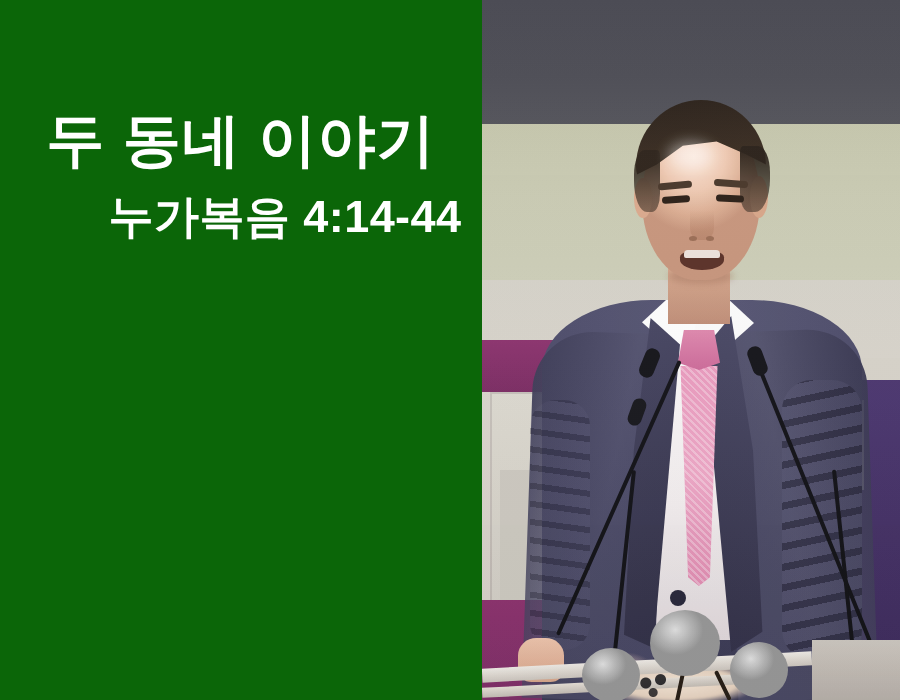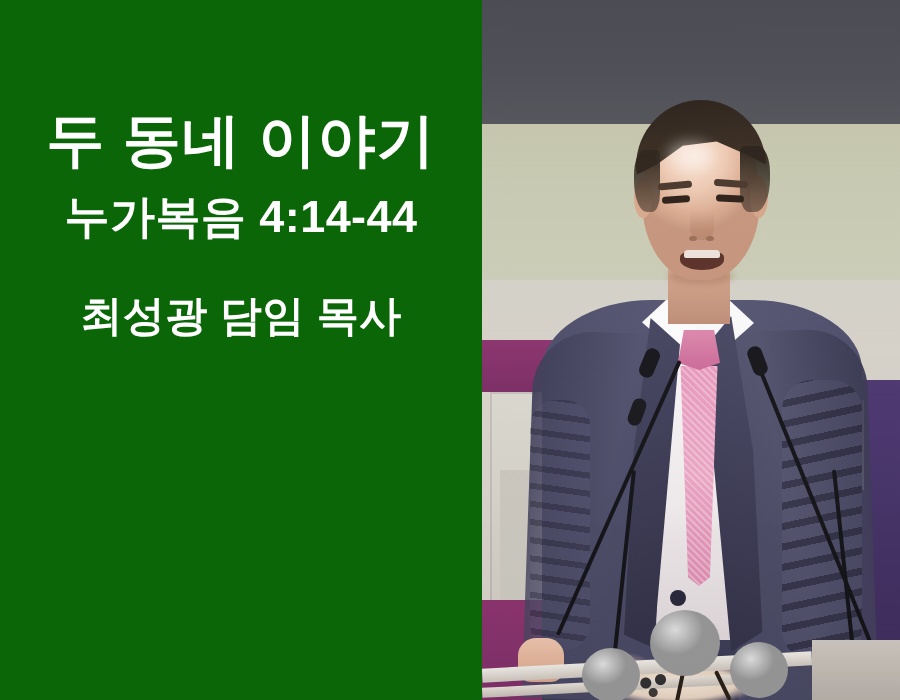--- a/index.html
+++ b/index.html
@@ -30,21 +30,21 @@
     position: absolute;
     left: 0;
     width: 482px;
     text-align: center;
     color: #ffffff;
     font-weight: bold;
     white-space: nowrap;
     letter-spacing: 0.01em;
   }
   #line-title   { top: 68px;  font-size: 58px; line-height: 72px; letter-spacing: 0.02em; margin-top: 36px; }
-  #line-verse   { top: 188px; font-size: 45px; line-height: 58px; }
+  #line-verse   { top: 188px; font-size: 45px; line-height: 58px; padding-left: 44px; }
   #line-speaker { top: 288px; font-size: 42px; line-height: 56px; }
   #line-date    { top: 390px; font-size: 46px; line-height: 60px; }
 
   
   #photo {
     position: absolute;
     left: 482px; top: 0;
     width: 418px; height: 700px;
     overflow: hidden;
     background: #4a4a50;
@@ -349,21 +349,20 @@
   }
 </style>
 </head>
 <body>
 
 <div id="card">
 
   <div id="text-panel">
     <div class="txt" id="line-title">두 동네 이야기</div>
     <div class="txt" id="line-verse">누가복음 4:14-44</div>
-    <div class="txt" id="line-speaker">최성광 담임 목사</div>
   </div>
 
   <div id="photo">
 
     <div class="ly wall-dark"></div>
     <div class="ly wall-sage"></div>
     <div class="ly wall-cream"></div>
     <div class="ly band-magenta-top"></div>
     <div class="ly panel-cream-left"></div>
     <div class="ly panel-cream-left2"></div>

